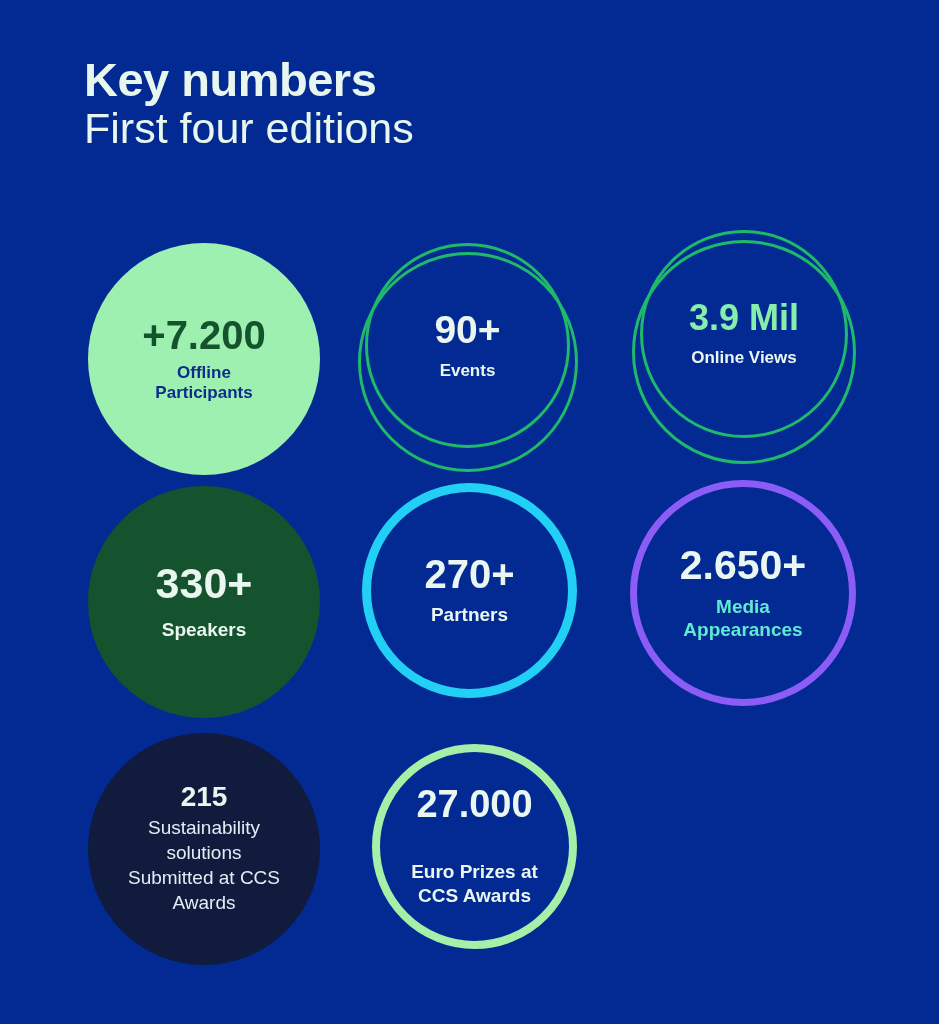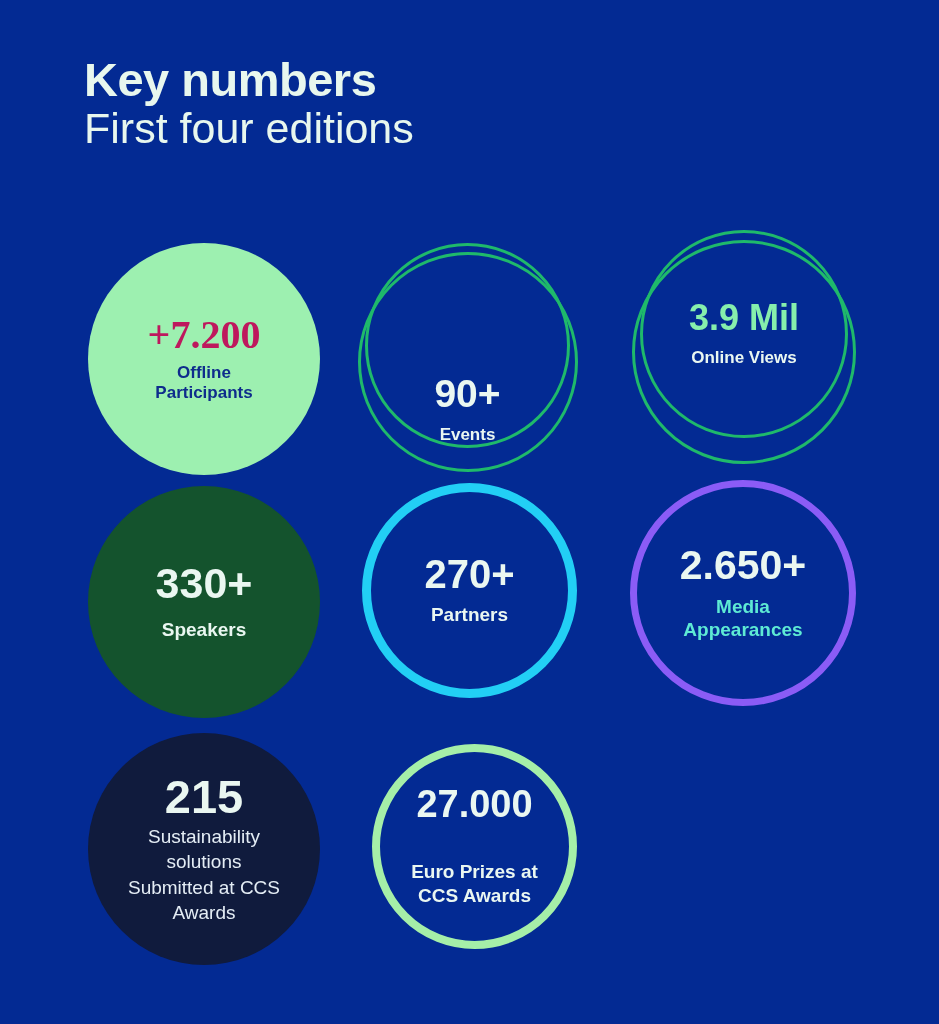--- a/index.html
+++ b/index.html
@@ -87,28 +87,27 @@
     border-style: solid;
     pointer-events: none;
   }
 
   
   
   #c-participants {
     left: 88px; top: 243px; width: 232px; height: 232px;
     background: #9DF0B0;
   }
-  #c-participants .value { font-size: 40px; color: #be185d; margin-bottom: 8px; font-family: Liberation Serif, serif; }
+  #c-participants .value { font-size: 40px; color: #14532d; margin-bottom: 8px; }
   #c-participants .label { font-size: 17px; color: #0E2C8C; }
 
   #c-events {
     left: 365px; top: 243px; width: 205px; height: 205px;
     border: 3px solid #1FB96B;
     background: transparent;
-    justify-content: flex-end;
   }
   #c-events .value { font-size: 39px; color: #EAF7F1; margin-bottom: 12px; }
   #c-events .label { font-size: 17px; color: #EAF7F1; }
   #ghost-events {
     left: 358px; top: 252px; width: 220px; height: 220px;
     border-width: 3px; border-color: #1FB96B;
   }
 
   #c-views {
     left: 640px; top: 230px; width: 208px; height: 208px;
@@ -146,21 +145,21 @@
   }
   #c-media .value { font-size: 41px; color: #EAF7F1; margin-bottom: 10px; }
   #c-media .label { font-size: 19px; color: #5eead4; }
 
   
   #c-sustainability {
     left: 88px; top: 733px; width: 232px; height: 232px;
     background: #101B3D;
   }
   #c-sustainability .value {
-    font-size: 47px; color: #EAF7F1; margin-bottom: 4px;
+    font-size: 28px; color: #EAF7F1; margin-bottom: 4px;
   }
   #c-sustainability .label {
     font-size: 19px; color: #E4EDF5; font-weight: 300; line-height: 1.32;
   }
 
   #c-prizes {
     left: 372px; top: 744px; width: 205px; height: 205px;
     border: 8px solid #A5EFA8;
     background: transparent;
     gap: 29px;

